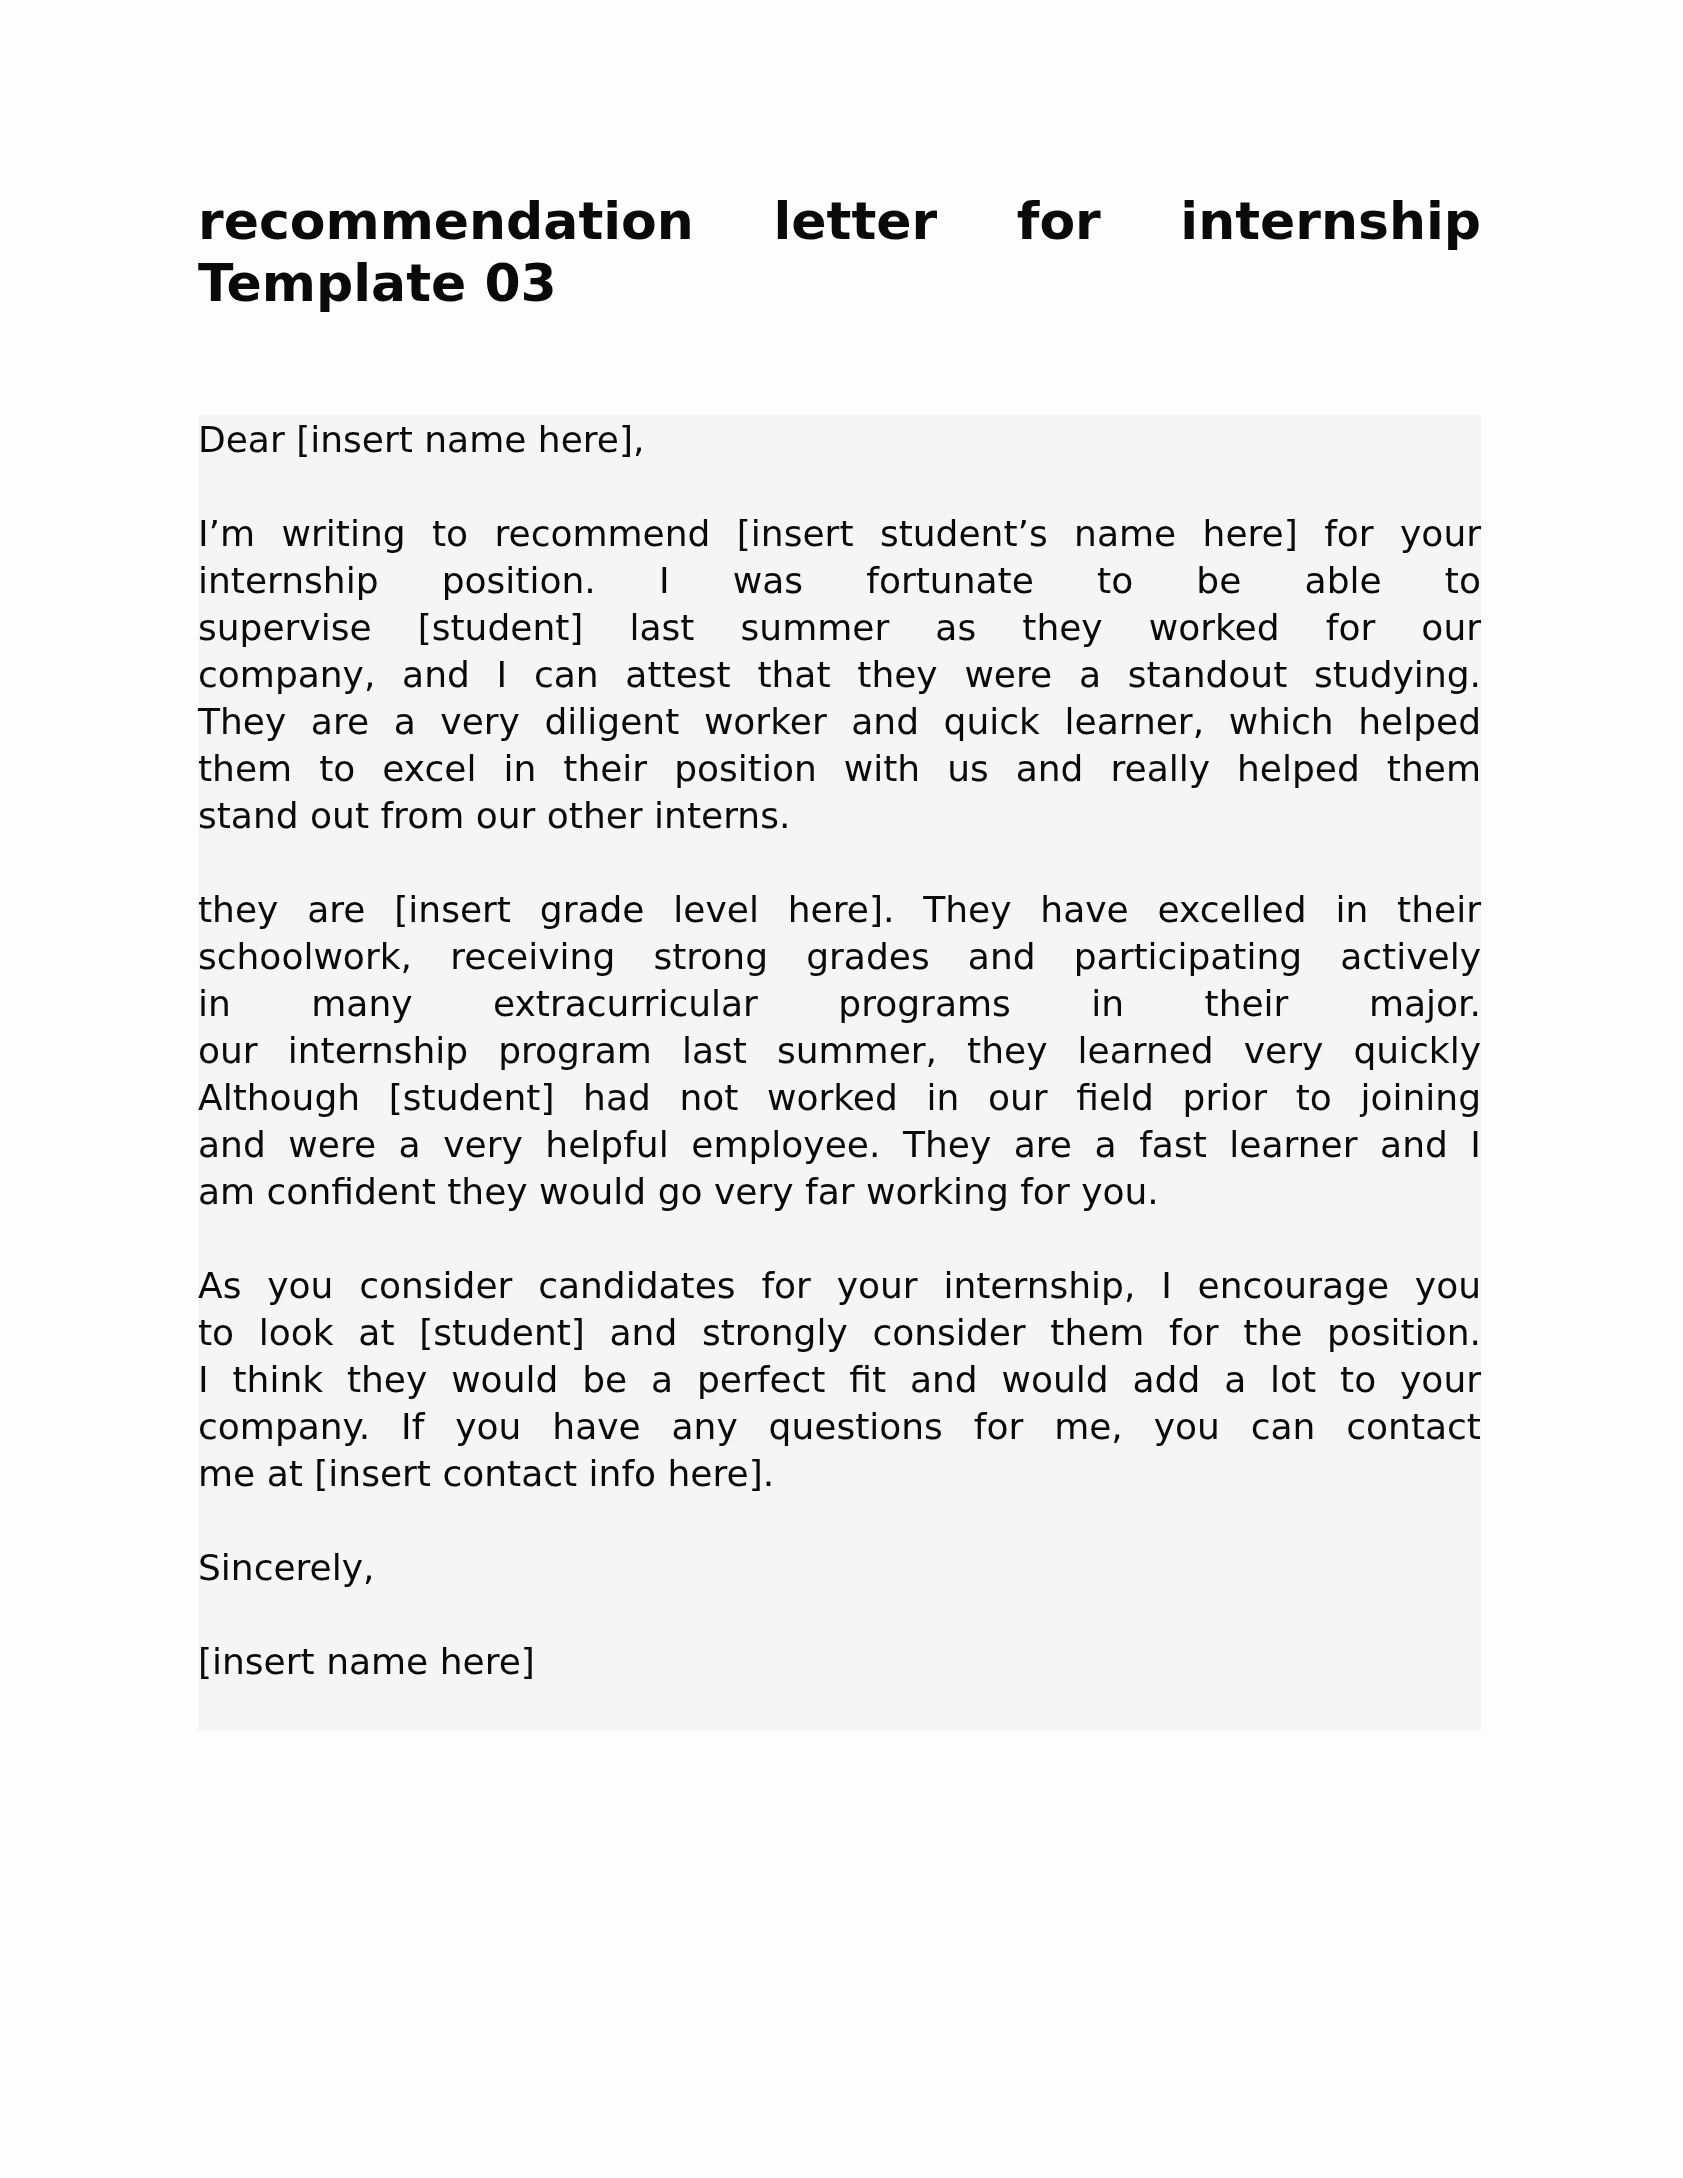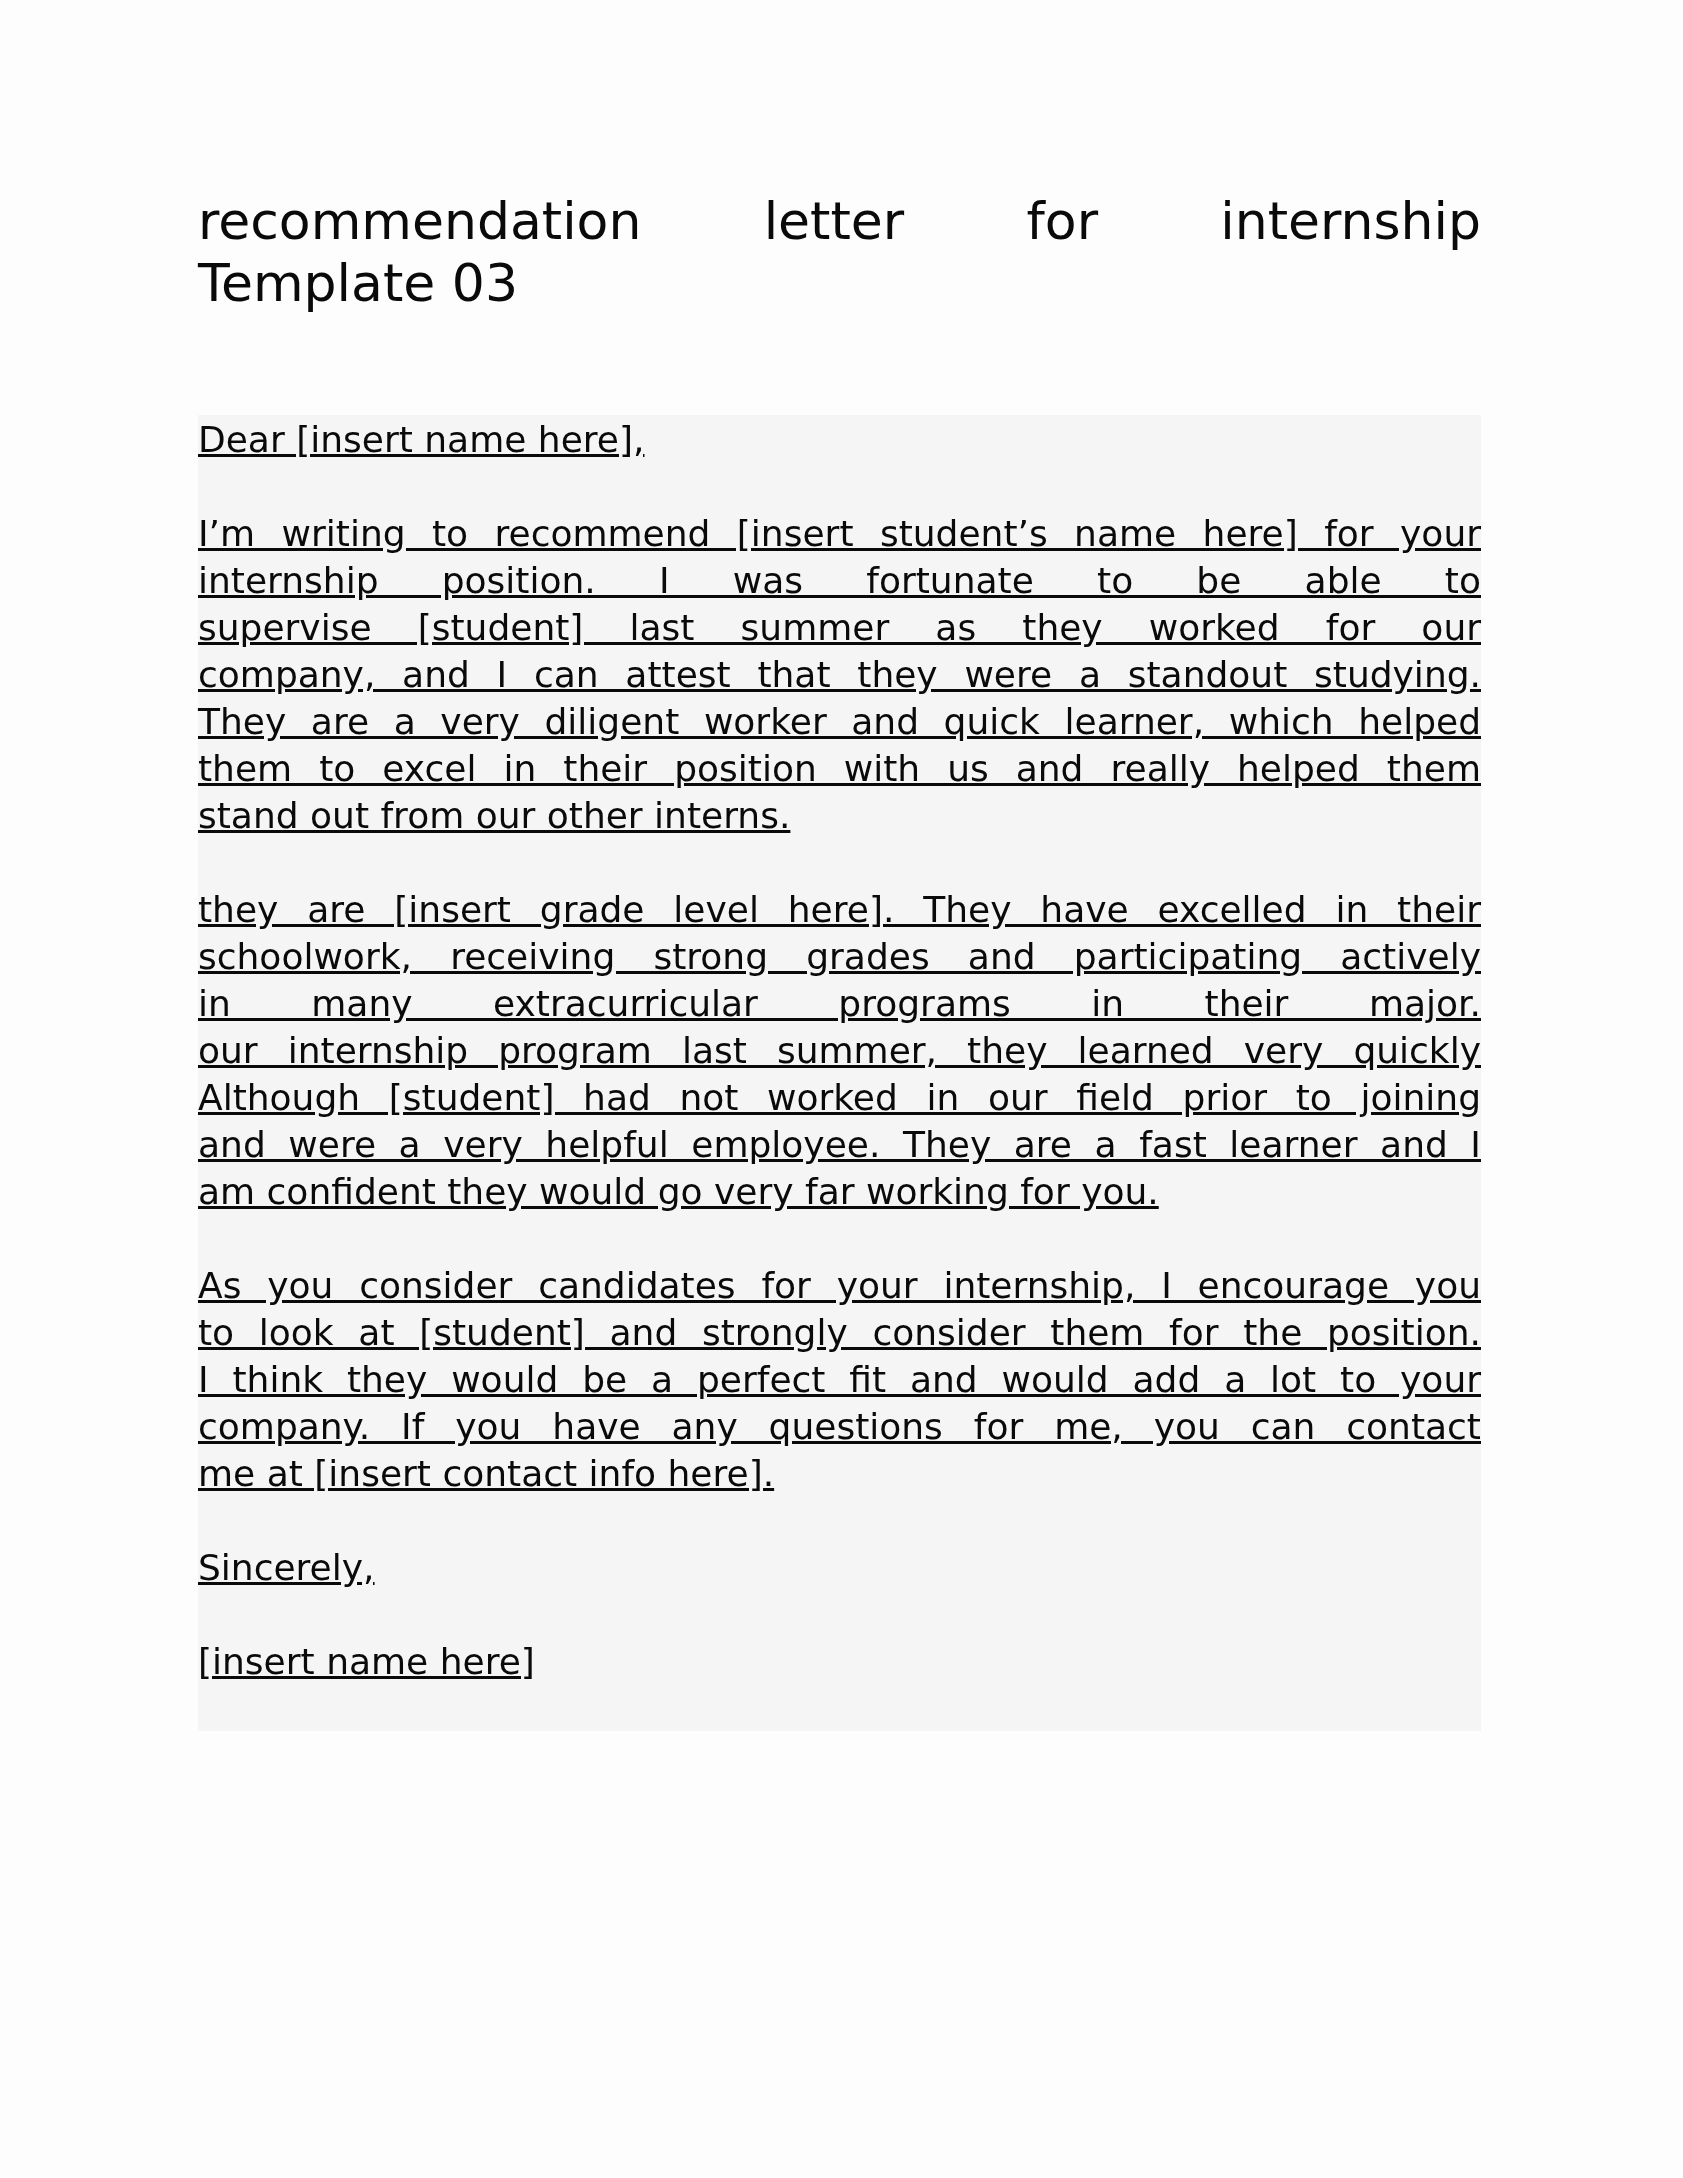--- a/index.html
+++ b/index.html
@@ -11,21 +11,21 @@
     font-family: "DejaVu Sans", sans-serif;
     color: #0a0a0a;
   }
   .title {
     position: absolute;
     left: 198px; top: 190px;
     width: 1283px;
     font-size: 52px;
     line-height: 62px;
     margin: 0;
-    font-weight: normal;
+    font-weight: bold;
   }
   .line {
     display: block;
     white-space: nowrap;
     overflow: visible;
   }
   .justify {
     text-align: justify;
     text-align-last: justify;
     white-space: normal;
@@ -36,21 +36,21 @@
     width: 1283px; height: 1316px;
     background: #f5f5f5;
   }
   .letter-body {
     position: absolute;
     left: 198px; top: 416px;
     width: 1283px;
     font-size: 36px;
     line-height: 47px;
   }
-  .para { margin: 0 0 47px 0; text-decoration: underline; }
+  .para { margin: 0 0 47px 0; }
   .para:last-child { margin-bottom: 4px; }
 </style>
 </head>
 <body>
 
 <h1 class="title">
   <span class="line justify">recommendation letter for internship</span>
   <span class="line">Template 03</span>
 </h1>
 

